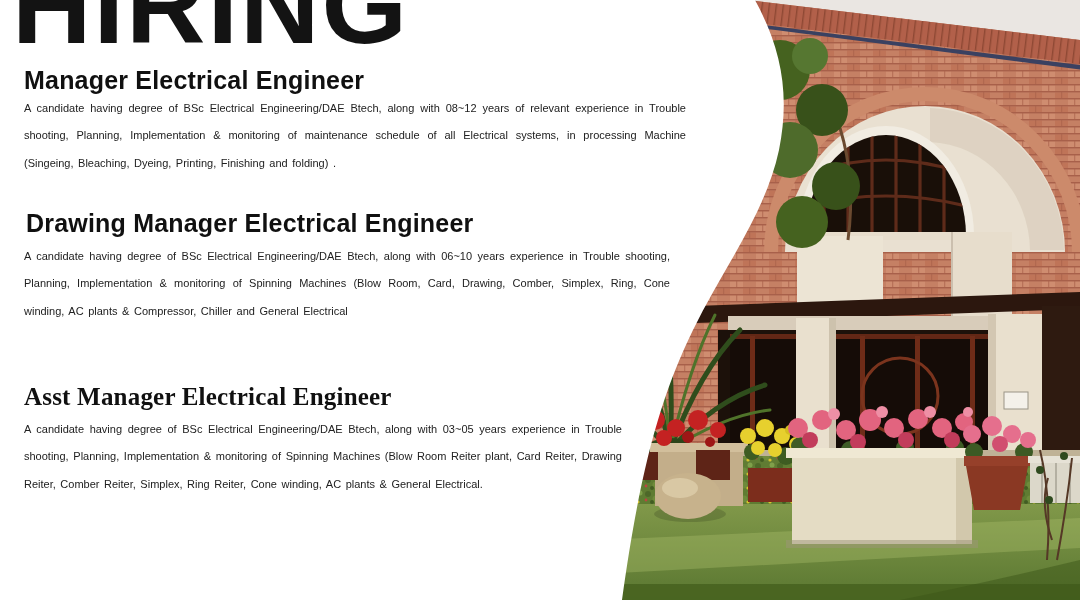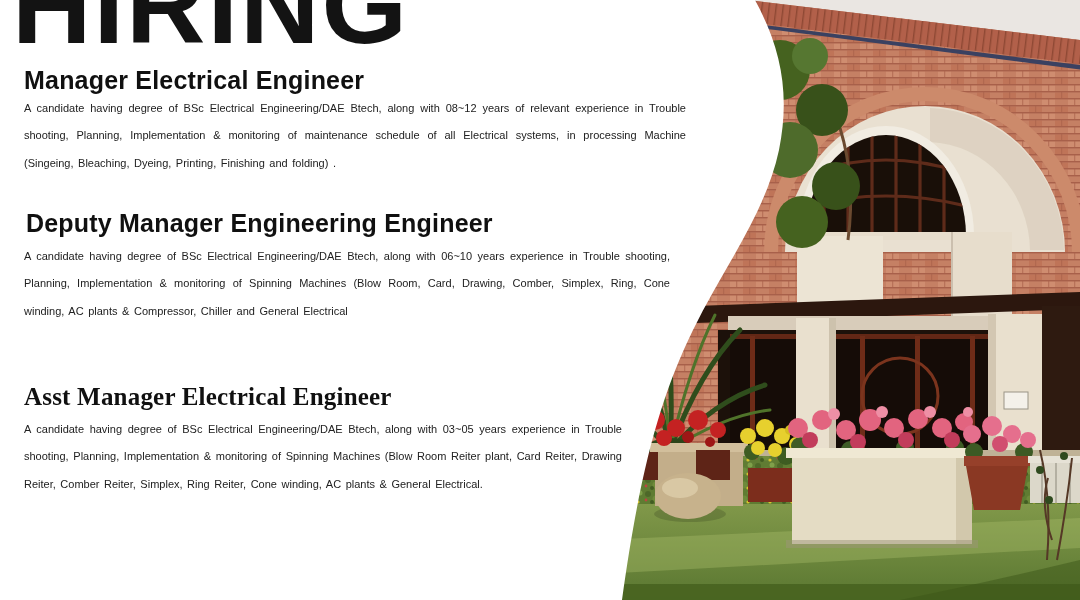--- a/index.html
+++ b/index.html
@@ -278,21 +278,21 @@
 
   <div class="content">
     <h1 class="hiring">HIRING</h1>
 
     <section class="job j1">
       <h2>Manager Electrical Engineer</h2>
       <p>A candidate having degree of BSc Electrical Engineering/DAE Btech, along with 08~12 years of relevant experience in Trouble shooting, Planning, Implementation &amp; monitoring of maintenance schedule of all Electrical systems, in processing Machine (Singeing, Bleaching, Dyeing, Printing, Finishing and folding) .</p>
     </section>
 
     <section class="job j2">
-      <h2>Deputy Manager Engineering Engineer</h2>
+      <h2>Drawing Manager Electrical Engineer</h2>
       <p>A candidate having degree of BSc Electrical Engineering/DAE Btech, along with 06~10 years experience in Trouble shooting, Planning, Implementation &amp; monitoring of Spinning Machines (Blow Room, Card, Drawing, Comber, Simplex, Ring, Cone winding, AC plants &amp; Compressor, Chiller and General Electrical</p>
     </section>
 
     <section class="job j3">
       <h2>Asst Manager Electrical Engineer</h2>
       <p>A candidate having degree of BSc Electrical Engineering/DAE Btech, along with 03~05 years experience in Trouble shooting, Planning, Implementation &amp; monitoring of Spinning Machines (Blow Room Reiter plant, Card Reiter, Drawing Reiter, Comber Reiter, Simplex, Ring Reiter, Cone winding, AC plants &amp; General Electrical.</p>
     </section>
   </div>
 
 </div>

